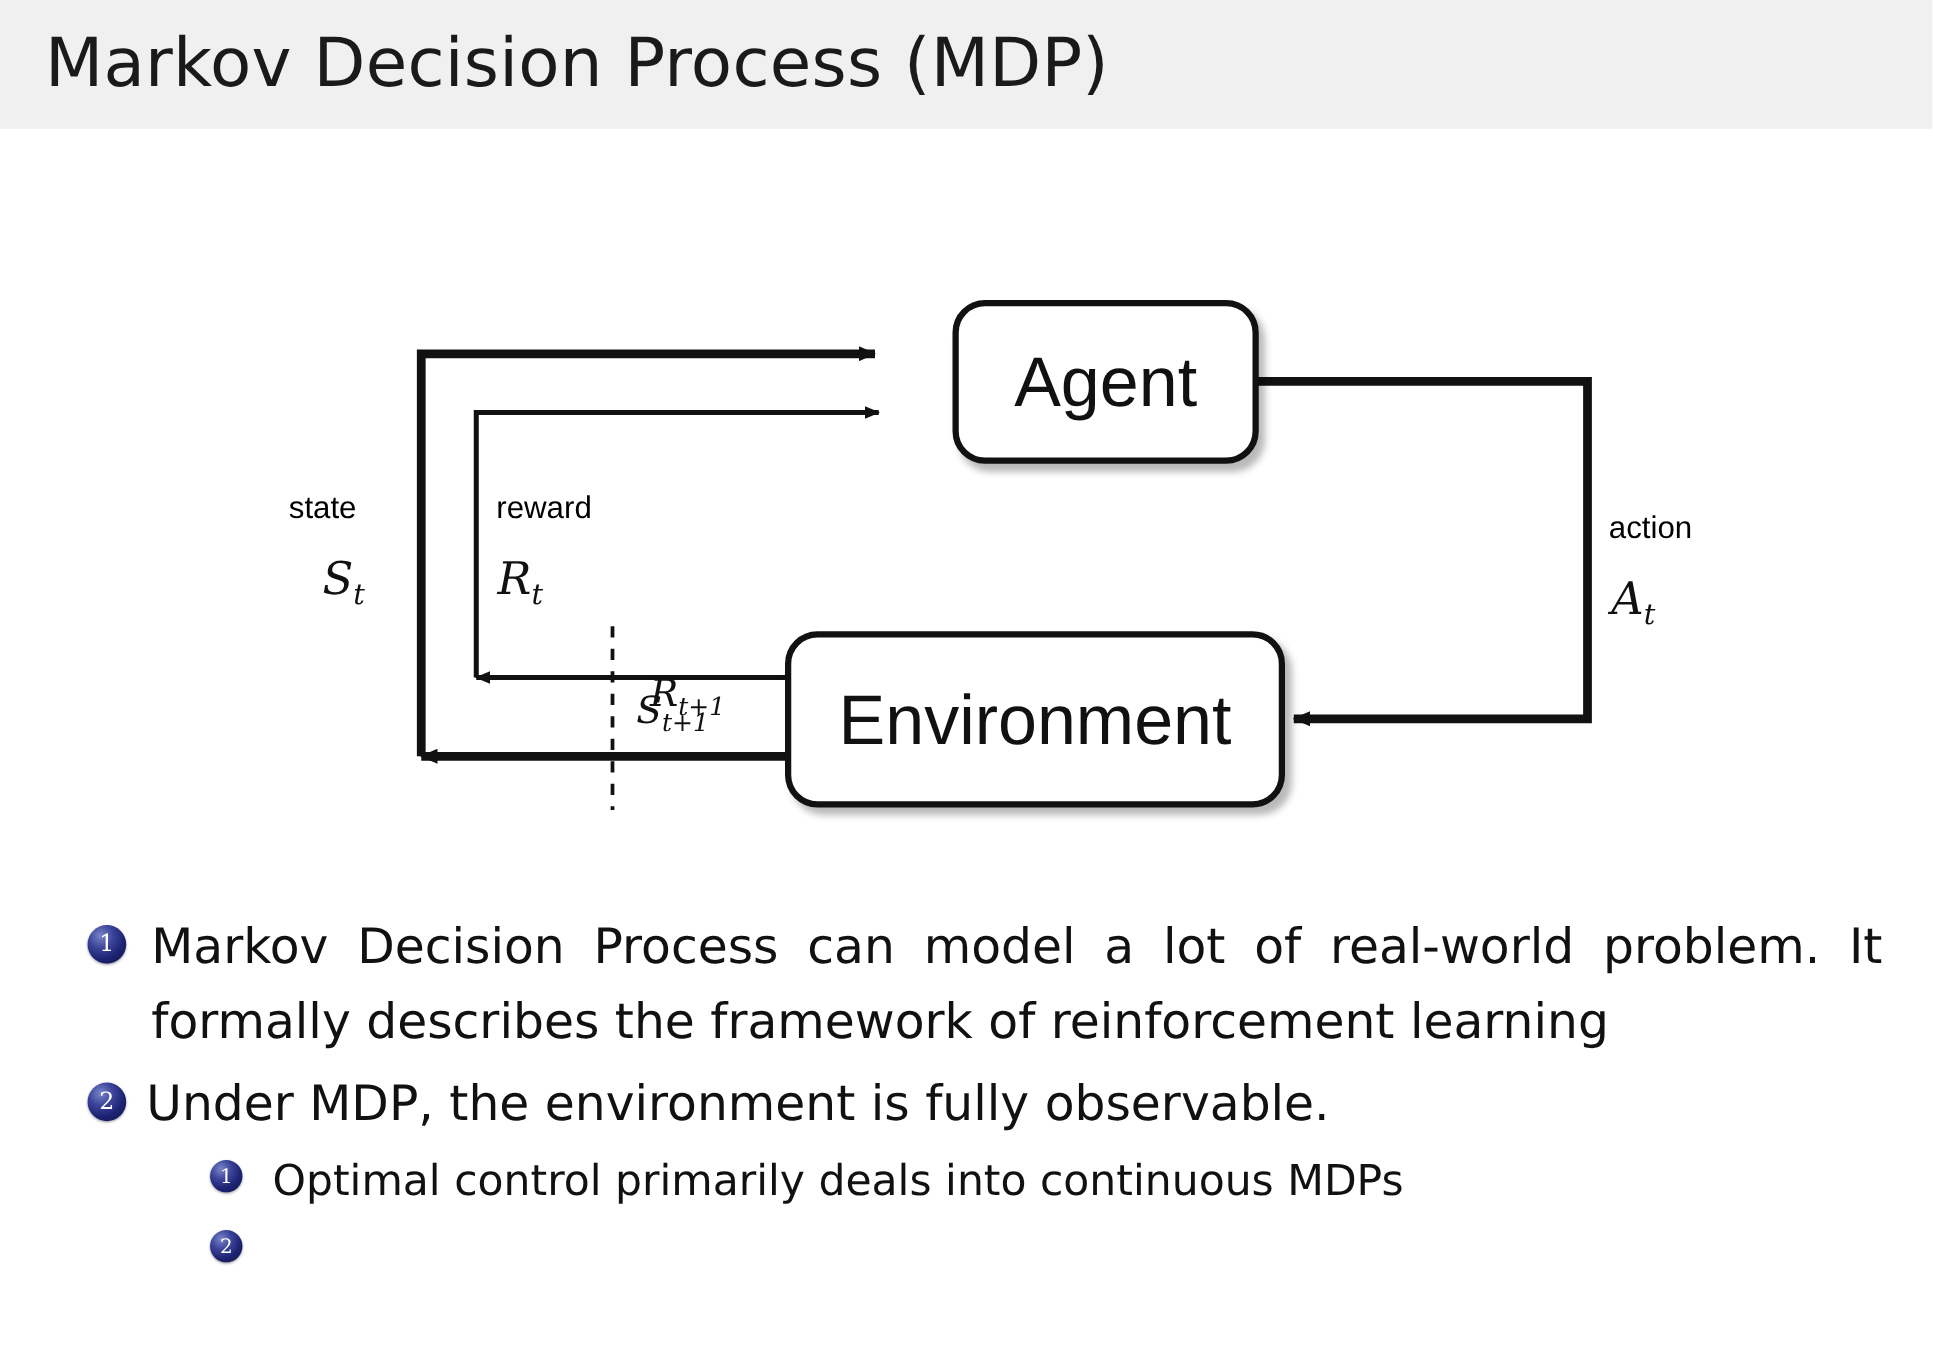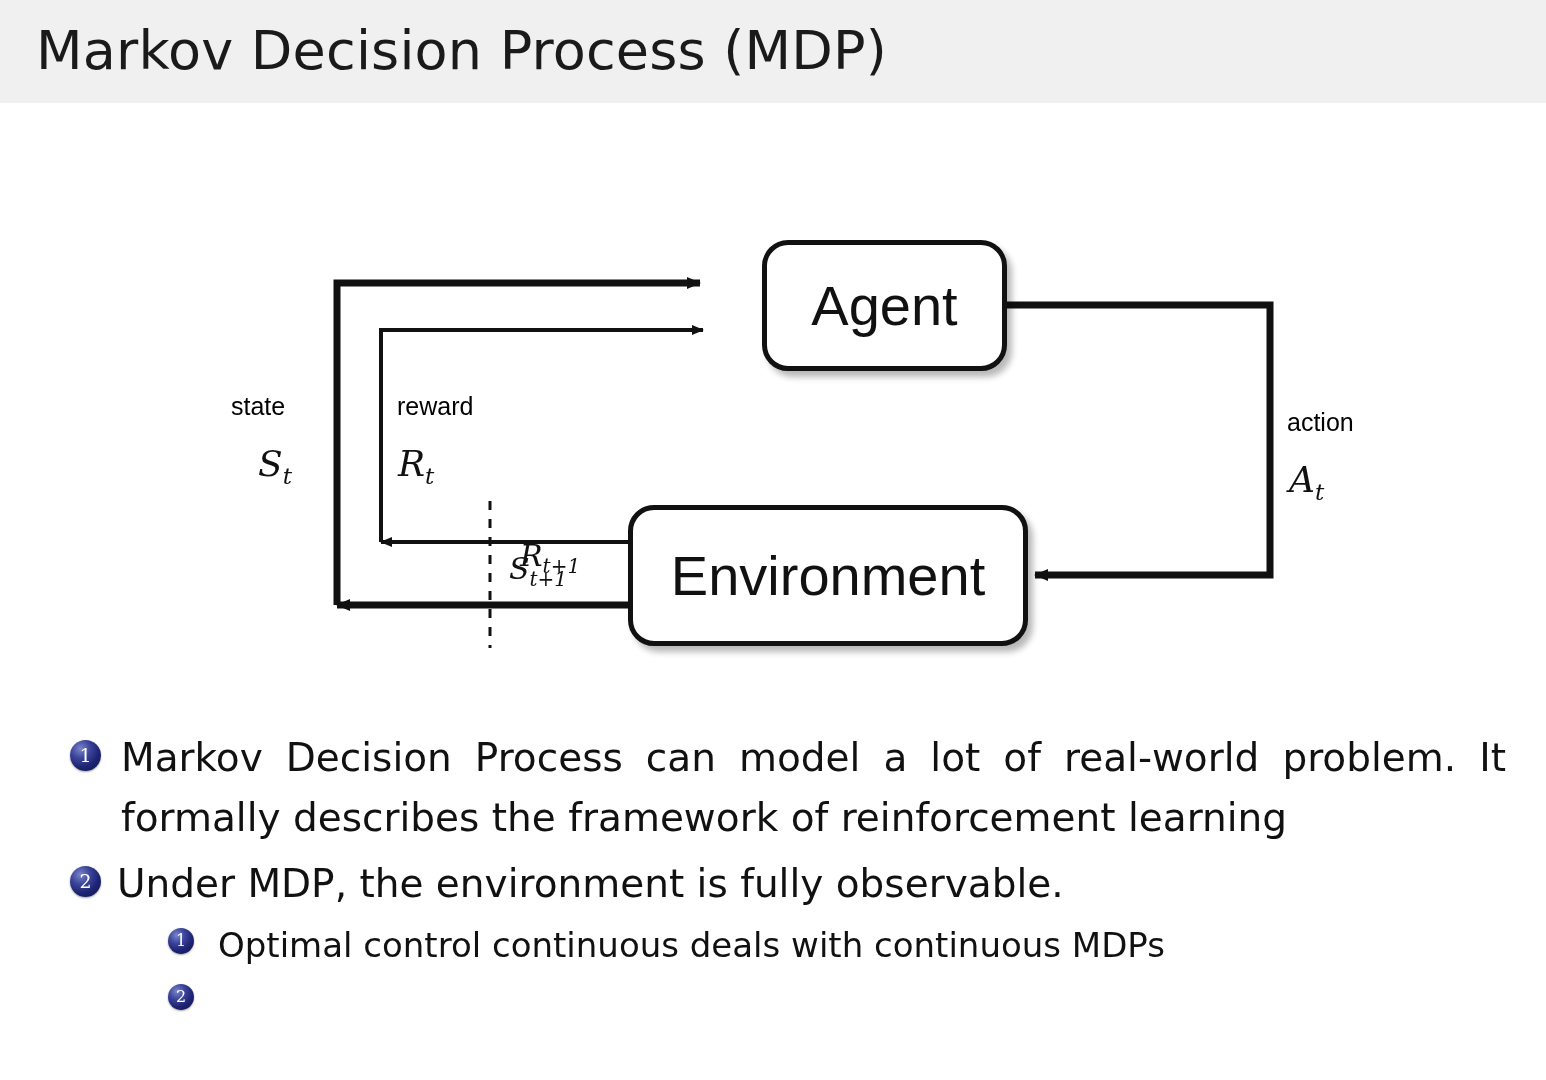--- a/index.html
+++ b/index.html
@@ -280,20 +280,20 @@
   </div>
 
   <div class="bullet-row" id="item-2">
     <span class="badge badge-l1">2</span>
     <span class="bullet-text-l1">Under MDP, the environment is fully observable.</span>
   </div>
 
   <div class="sub-list">
     <div class="bullet-row">
       <span class="badge badge-l2">1</span>
-      <span class="bullet-text-l2">Optimal control continuous deals with continuous MDPs</span>
+      <span class="bullet-text-l2">Optimal control primarily deals into continuous MDPs</span>
     </div>
     <div class="bullet-row">
       <span class="badge badge-l2">2</span>
     </div>
   </div>
 
 </div>
 
 </body></html>

